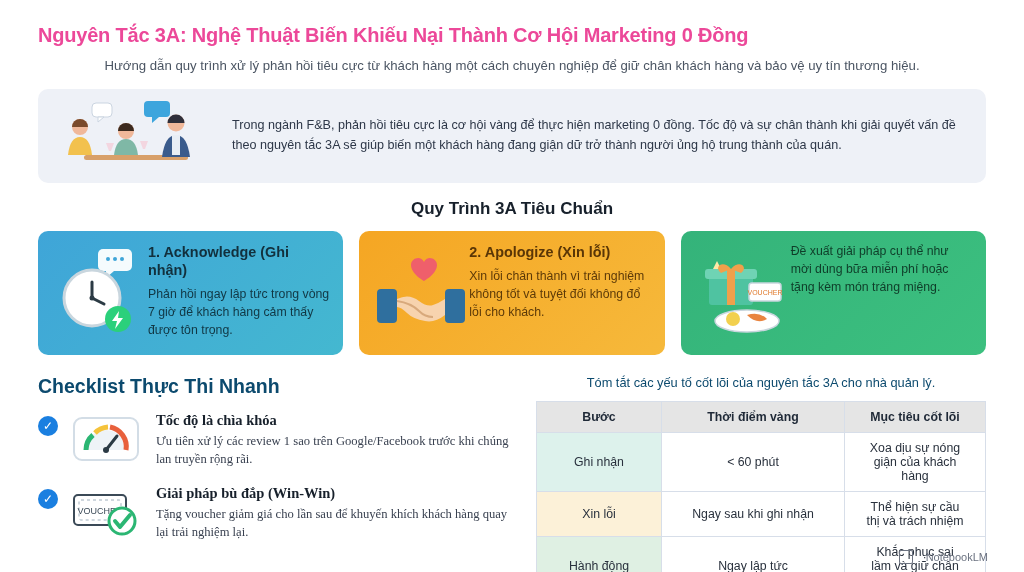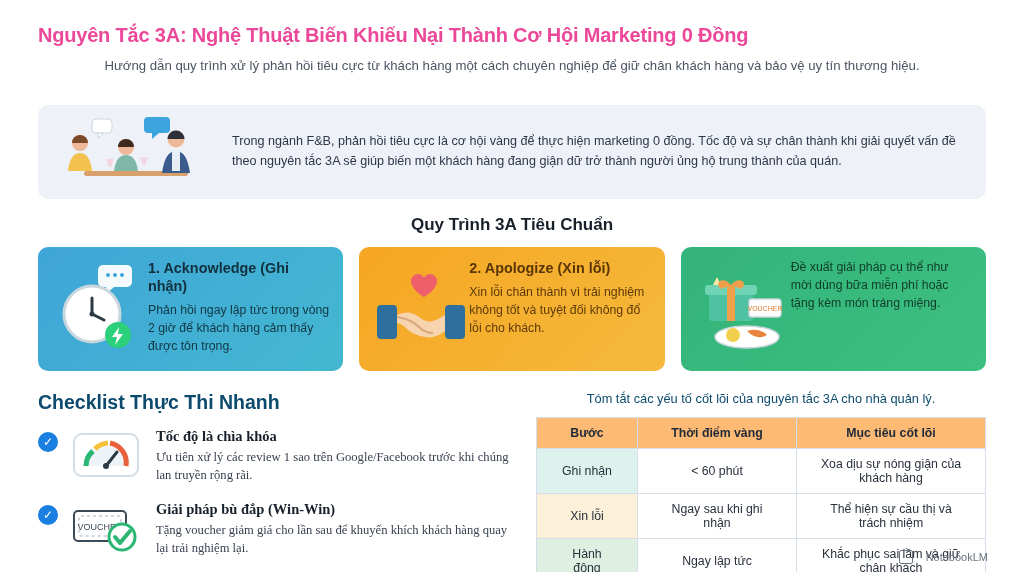--- a/index.html
+++ b/index.html
@@ -31,21 +31,21 @@
     line-height: 1.15;
   }
   .subtitle {
     font-size: 13.2px;
     text-align: center;
     color: #4b5563;
     margin-top: 11px;
   }
   
   .intro {
-    margin-top: 32px;
+    margin-top: 16px;
     background: #eef1f7;
     border-radius: 10px;
     display: flex;
     align-items: center;
     padding: 10px 9px 10px 10px;
     min-height: 72px;
     justify-content: center;
   }
   .intro-illus {
     width: 172px;
@@ -161,24 +161,24 @@
     text-align: center;
     margin-bottom: 11px;
   }
   table {
     border-collapse: collapse;
     width: 100%;
     font-size: 12.3px;
     background: #fff;
   }
   th {
-    background: #fdba74;
+    background: #e5e5e5;
     color: #1f2937;
     font-weight: bold;
-    padding: 8px 4px;
+    padding: 8px 16px;
     border: 1px solid #d7dee9;
     text-align: center;
   }
   td {
     padding: 8px 20px;
     border: 1px solid #d7dee9;
     text-align: center;
     color: #29313d;
   }
   td.step { font-weight: normal; }
@@ -260,21 +260,21 @@
           <circle cx="40" cy="55" r="23" fill="#ffffff"></circle>
           <line x1="40" y1="55" x2="40" y2="39" stroke="#2b3a44" stroke-width="3" stroke-linecap="round"></line>
           <line x1="40" y1="55" x2="52" y2="61" stroke="#2b3a44" stroke-width="3" stroke-linecap="round"></line>
           <circle cx="40" cy="55" r="2.5" fill="#2b3a44"></circle>
           <circle cx="66" cy="76" r="13" fill="#2bd07b"></circle>
           <path d="M67 68 l-7 10 l5 0 l-2 8 l8 -11 l-5 0z" fill="#ffffff"></path>
         </svg>
       </div>
       <div class="card-body">
         <div class="card-title">1. Acknowledge (Ghi nhận)</div>
-        <div class="card-desc">Phản hồi ngay lập tức trong vòng 2 giờ để khách hàng cảm thấy được tôn trọng.</div>
+        <div class="card-desc">Phản hồi ngay lập tức trong vòng 7 giờ để khách hàng cảm thấy được tôn trọng.</div>
       </div>
     </div>
 
     <div class="card card-b">
       <div class="card-illus">
         <svg width="96" height="100" viewBox="0 0 96 100">
           <path d="M38 22 c0 -7 10 -10 13 -3 c3 -7 13 -4 13 3 c0 9 -13 16 -13 16 s-13 -7 -13 -16z" fill="#ef5f6b"></path>
           <rect x="4" y="46" width="20" height="34" rx="4" fill="#2f6f9e"></rect>
           <rect x="72" y="46" width="20" height="34" rx="4" fill="#2f6f9e"></rect>
           <path d="M24 56 q12 -6 22 2 q8 6 14 4 q6 -2 12 -6 l0 16 q-10 8 -20 6 q-12 -2 -18 -8 q-6 -6 -10 -6z" fill="#f7d3ae"></path>

